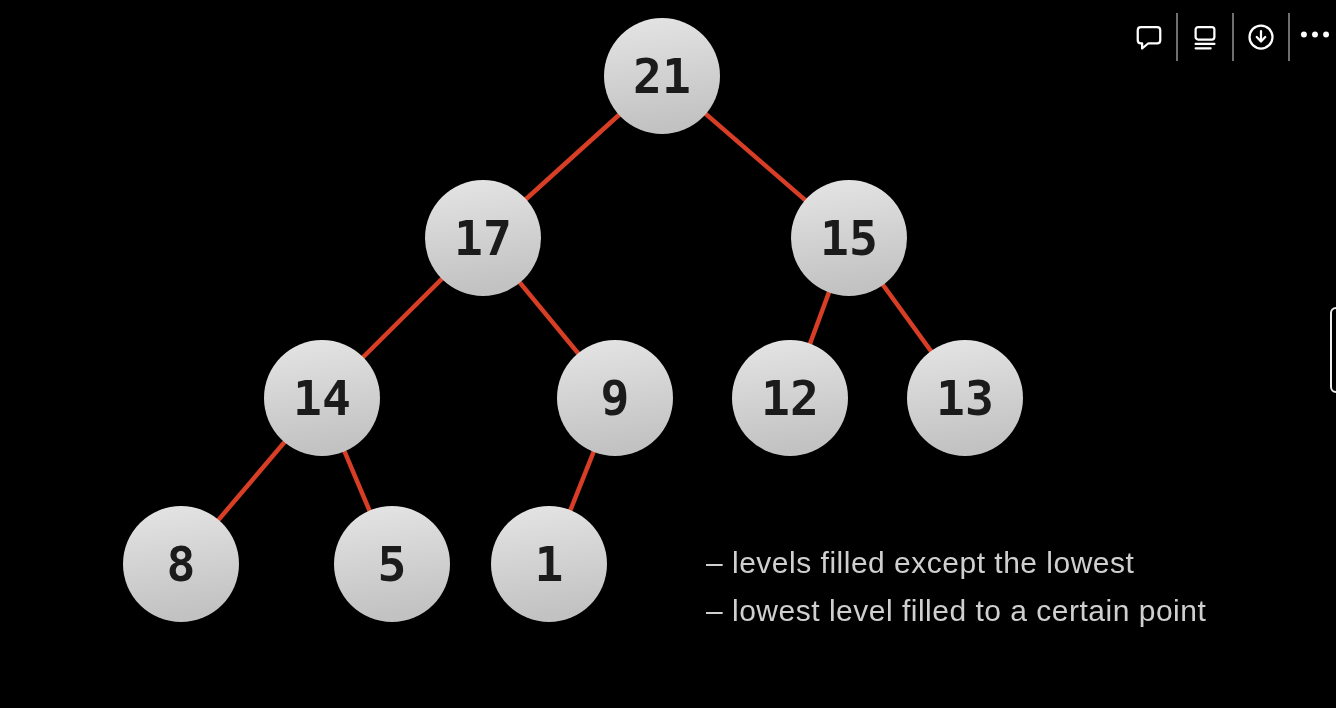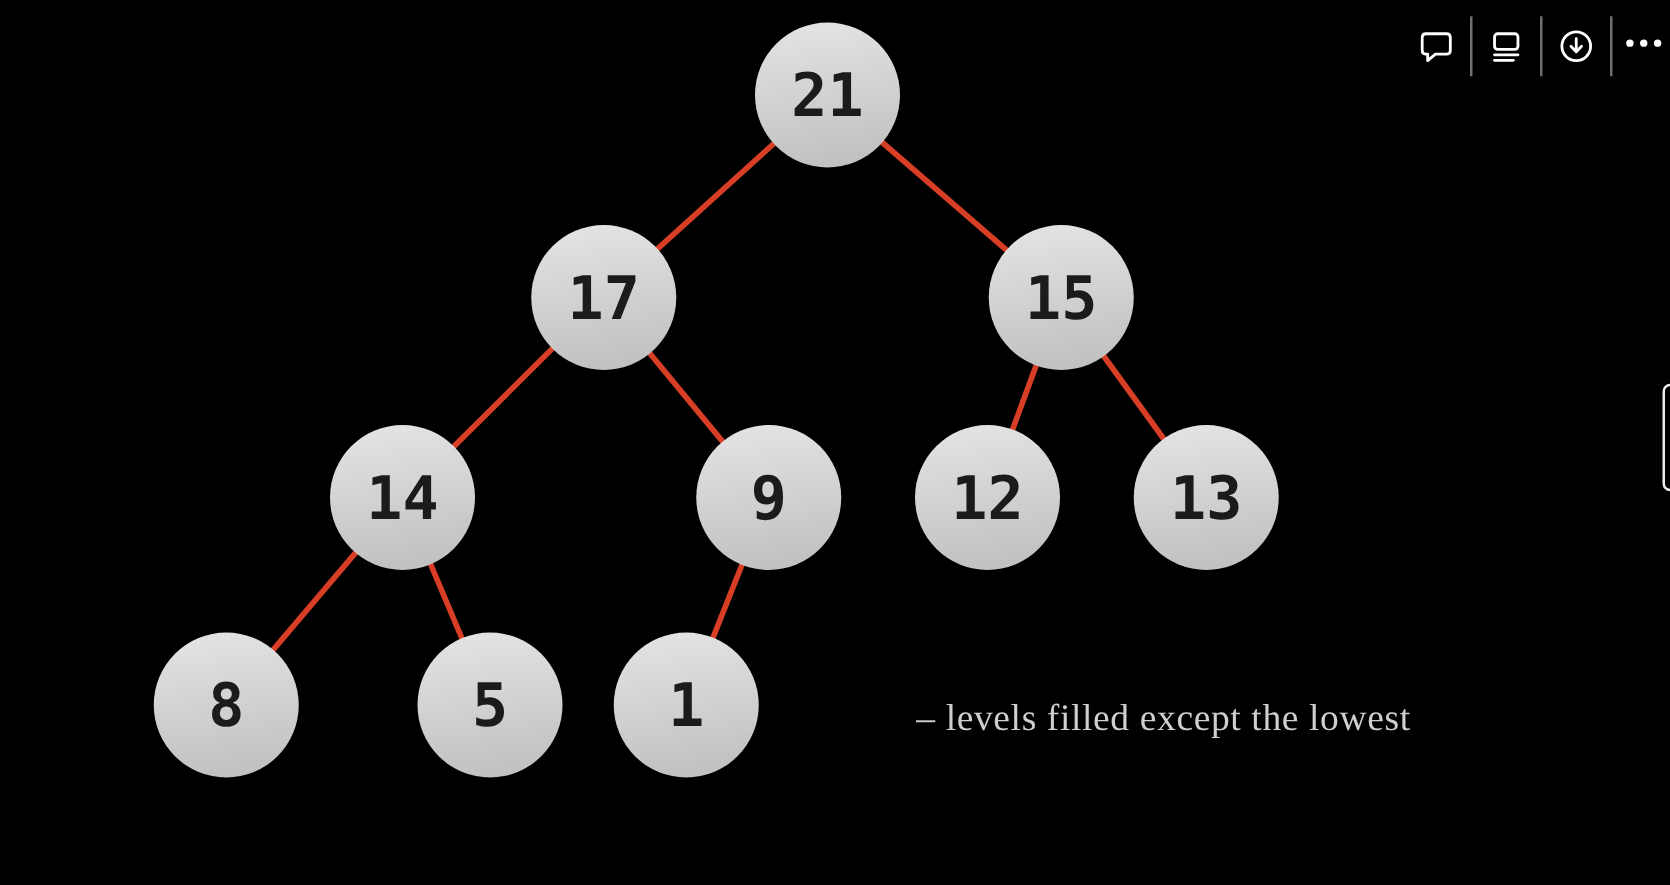--- a/index.html
+++ b/index.html
@@ -16,27 +16,26 @@
     font-family: "Liberation Sans", sans-serif;
   }
   #tree-svg {
     position: absolute;
     left: 0;
     top: 0;
   }
   .caption {
     position: absolute;
     left: 706px;
-    top: 551px;
+    top: 539px;
     font-size: 30px;
     line-height: 48px;
     letter-spacing: 0.5px;
     color: #cfcfcf;
-    font-family: Liberation Serif, serif;
-    margin-left: 27px;
+    font-family: Liberation Sans, sans-serif;
   }
   .toolbar {
     position: absolute;
     top: 0;
     right: 0;
     height: 74px;
     display: flex;
     align-items: center;
   }
   .tb-btn {
@@ -130,20 +129,21 @@
         <text x="392" y="564" text-anchor="middle" dy="17" fill="#1b1b1b" style="font-family:&quot;DejaVu Sans Mono&quot;, monospace; font-size:48px; font-weight:bold;">5</text>
       </g>
       <g>
         <circle cx="549" cy="564" r="58" fill="url(#nodeGrad)"></circle>
         <text x="549" y="564" text-anchor="middle" dy="17" fill="#1b1b1b" style="font-family:&quot;DejaVu Sans Mono&quot;, monospace; font-size:48px; font-weight:bold;">1</text>
       </g>
     </svg>
 
   <div class="caption" style="color: rgb(207, 207, 207);">
     <div>– levels filled except the lowest</div>
+    <div>– lowest level filled to a certain point</div>
   </div>
 
   <div class="toolbar">
 
     <button class="tb-btn">
       <span>
         <svg width="30" height="30" viewBox="0 0 24 24" fill="none" stroke="#ffffff" stroke-width="1.8" stroke-linejoin="round" stroke-linecap="round">
           <path d="M6.5 17 H5.5 C4 17 3 16 3 14.5 V6.5 C3 5 4 4 5.5 4 H18.5 C20 4 21 5 21 6.5 V14.5 C21 16 20 17 18.5 17 H11.5 L6.5 21.2 Z"></path>
         </svg>
       </span>

